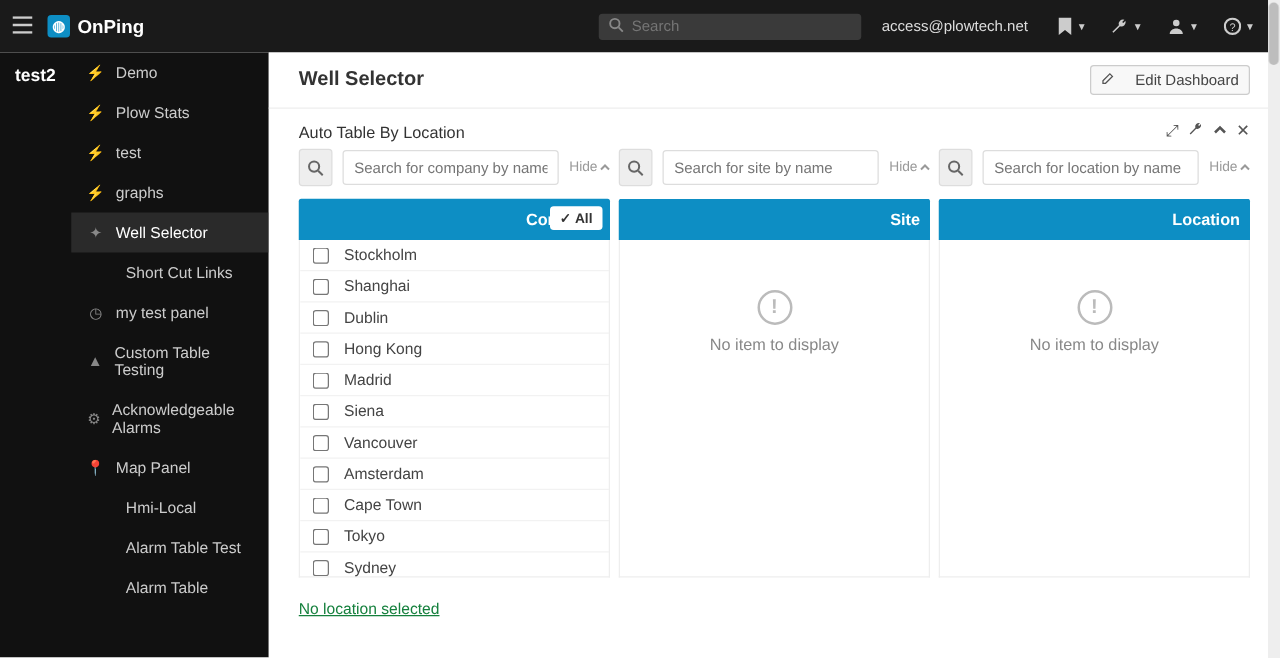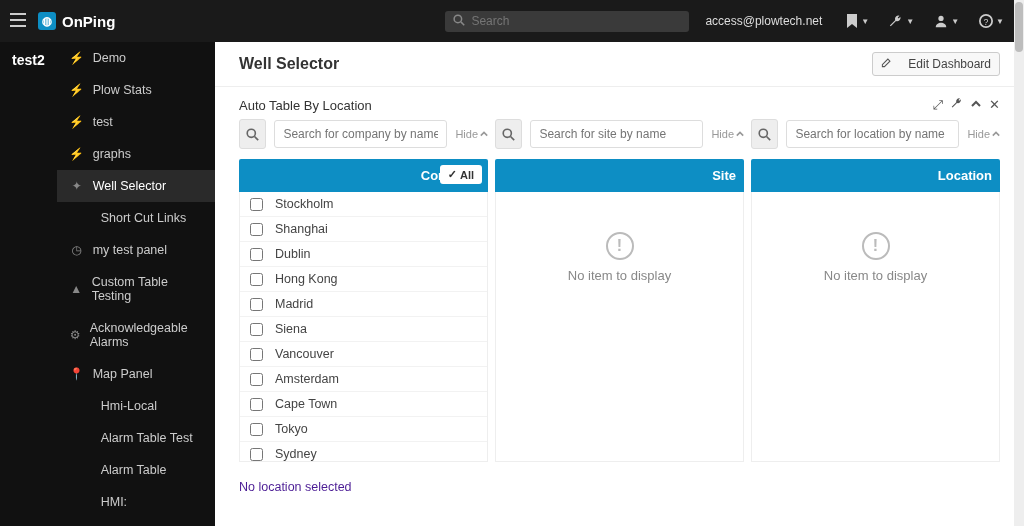--- a/index.html
+++ b/index.html
@@ -3,21 +3,21 @@
 <meta charset="utf-8">
 <style>
 * { box-sizing: border-box; margin: 0; padding: 0; }
 body { font-family: -apple-system, "Helvetica Neue", Arial, sans-serif; font-size: 13px; color: #333; background: #fff; overflow: hidden; }
 .app { display: flex; flex-direction: column; width: 1024px; height: 526px; position: relative; }
 .topbar { height: 42px; background: #1a1a1a; display: flex; align-items: center; padding: 0 10px; color: #ccc; }
 .hamburger { width: 20px; cursor: pointer; color: #ccc; }
 .logo { display: flex; align-items: center; margin-left: 8px; font-weight: 600; font-size: 15px; color: #fff; }
 .logo-mark { width: 18px; height: 18px; background: #0d8ec4; border-radius: 3px; display: inline-flex; align-items: center; justify-content: center; margin-right: 6px; color: #fff; font-size: 12px; }
 .topbar-spacer { flex: 1; }
-.searchbox { background: #3a3a3a; border-radius: 3px; display: flex; align-items: center; padding: 3px 8px; width: 244px; margin-right: 16px; }
+.searchbox { background: #3a3a3a; border-radius: 3px; display: flex; align-items: center; padding: 3px 8px; width: 210px; margin-right: 16px; }
 .searchbox input { background: transparent; border: none; color: #ccc; outline: none; width: 100%; font-size: 12px; }
 .searchbox .sicon { color: #888; margin-right: 6px; }
 .account { color: #ddd; font-size: 12px; margin-right: 14px; }
 .topicon { color: #ccc; margin: 0 10px; cursor: pointer; display: inline-flex; align-items: center; }
 .topicon .caret { font-size: 8px; margin-left: 3px; }
 .body { display: flex; flex: 1; min-height: 0; }
 .sidebar { width: 215px; background: #111; color: #ccc; display: flex; flex-direction: row; overflow-y: auto; }
 .workspace { padding: 10px 12px 8px; font-weight: 700; color: #fff; font-size: 14px; }
 .navitem { display: flex; align-items: center; padding: 9px 12px; font-size: 12.5px; color: #ccc; cursor: pointer; }
 .navitem.sub { padding-left: 20px; }
@@ -40,21 +40,21 @@
 .colheader { background: #0d8ec4; color: #fff; text-align: right; padding: 9px 8px; font-size: 13px; font-weight: 600; border-radius: 2px 2px 0 0; position: relative; }
 .allbtn { position: absolute; right: 6px; top: 6px; background: #fff; color: #333; border-radius: 3px; padding: 3px 8px; font-size: 11px; display: inline-flex; align-items: center; gap: 3px; cursor: pointer; }
 .listbox { border: 1px solid #eee; border-top: none; height: 270px; overflow-y: scroll; }
 .listbox::-webkit-scrollbar { width: 9px; }
 .listbox::-webkit-scrollbar-thumb { background: #c0c0c0; border-radius: 4px; }
 .listbox::-webkit-scrollbar-track { background: #f0f0f0; }
 .row { display: flex; align-items: center; padding: 5px 10px; border-bottom: 1px solid #f2f2f2; font-size: 12.5px; color: #444; }
 .row input[type=checkbox] { margin-right: 12px; }
 .emptybox { border: 1px solid #eee; border-top: none; height: 270px; display: flex; flex-direction: column; align-items: center; justify-content: flex-start; padding-top: 40px; color: #888; }
 .empty-icon { width: 28px; height: 28px; border: 2px solid #bbb; border-radius: 50%; display: flex; align-items: center; justify-content: center; font-weight: 700; color: #bbb; margin-bottom: 8px; font-size: 16px; }
-.footer-status { padding: 8px 24px 12px; color: #4c1d95; font-size: 12.5px; }
+.footer-status { padding: 8px 24px 12px; color: #15803d; font-size: 12.5px; text-decoration: underline; }
 .page-scrollbar { position: absolute; right: 0; top: 0; width: 10px; height: 100%; background: #eee; }
 .page-scrollbar-thumb { position: absolute; left: 1px; top: 2px; width: 8px; height: 50px; background: #bdbdbd; border-radius: 4px; }
 </style>
 </head>
 <body>
 <div class="app">
 
   <div class="topbar">
     <span class="hamburger">
       <svg width="16" height="14" viewBox="0 0 16 14">
@@ -152,24 +152,20 @@
             <span class="nicon"></span>
             <span>Hmi-Local</span>
           </div>
           <div class="navitem sub">
             <span class="nicon"></span>
             <span>Alarm Table Test</span>
           </div>
           <div class="navitem sub">
             <span class="nicon"></span>
             <span>Alarm Table</span>
-          </div>
-          <div class="navitem sub">
-            <span class="nicon"></span>
-            <span>HMI:</span>
           </div>
         </div>
     </div>
 
     <div class="content">
       <div class="well-header">
         <div class="well-title">Well Selector</div>
         <button class="edit-dash">
           <span>
             <svg width="11" height="11" viewBox="0 0 16 16">

